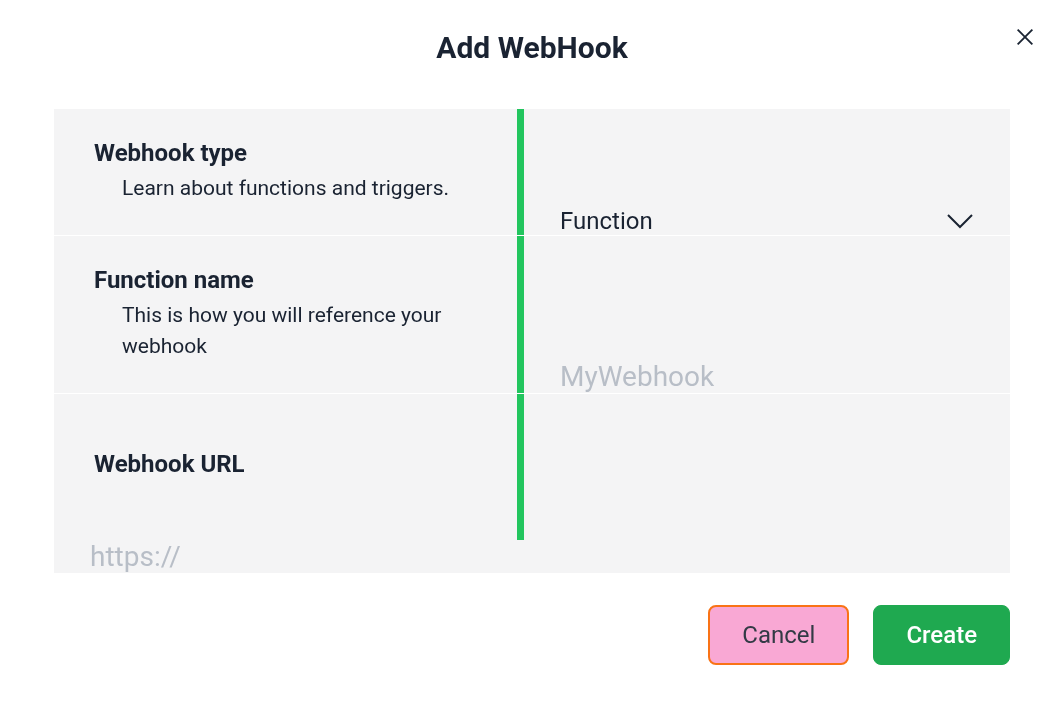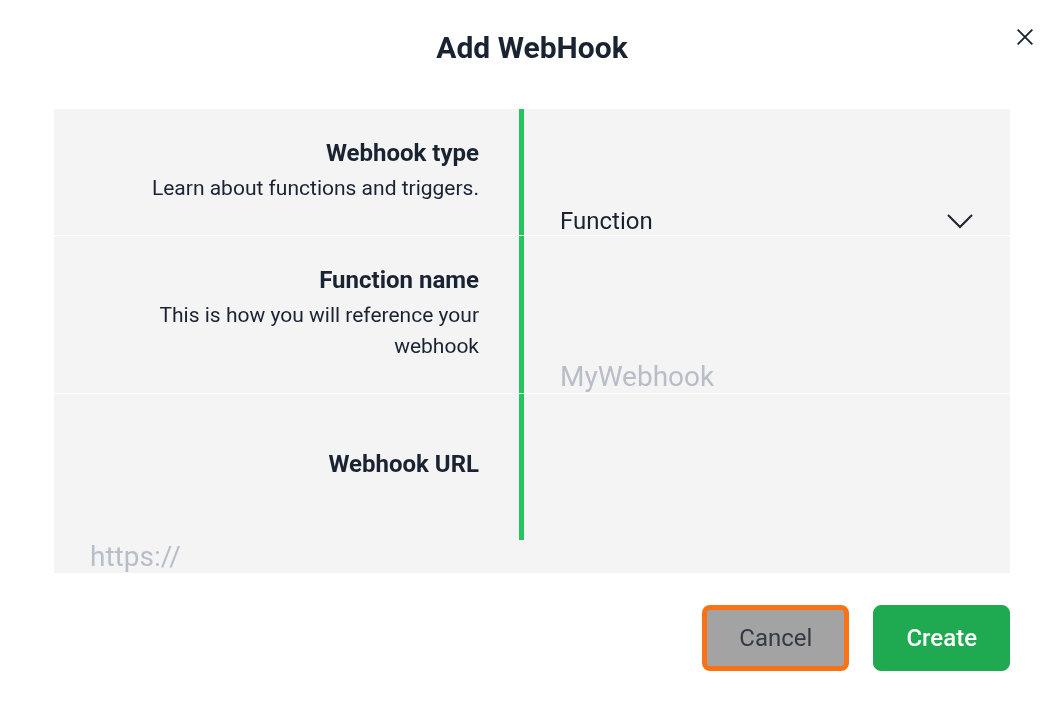--- a/index.html
+++ b/index.html
@@ -54,22 +54,21 @@
       background: #f4f4f5;
       border-bottom: 1px solid #ffffff;
     }
     .form-row:last-of-type {
       border-bottom: none;
       flex-direction: column;
     }
     .label-cell {
       width: 470px;
       padding: 30px 40px;
-      border-right: 5px solid #22c55e;
-      text-align: right;
+      border-right: 7px solid #22c55e;
     }
     .label-title {
       font-size: 24px;
       font-weight: 700;
       color: #1a2332;
       margin-bottom: 6px;
     }
     .label-desc {
       font-size: 21px;
       font-weight: 400;
@@ -126,22 +125,22 @@
     }
     .btn {
       padding: 14px 32px;
       font-size: 24px;
       border-radius: 8px;
       cursor: pointer;
       font-family: inherit;
       font-weight: 400;
     }
     .btn-cancel {
-      background: #a3a3a3;
-      border: 5px solid #f97316;
+      background: #f9a8d4;
+      border: 2px solid #f97316;
       color: #333a45;
       margin-left: 32px;
     }
     .btn-create {
       background: #1fa950;
       border: 1px solid #1fa950;
       color: #ffffff;
       font-weight: 500;
     }
   </style>

